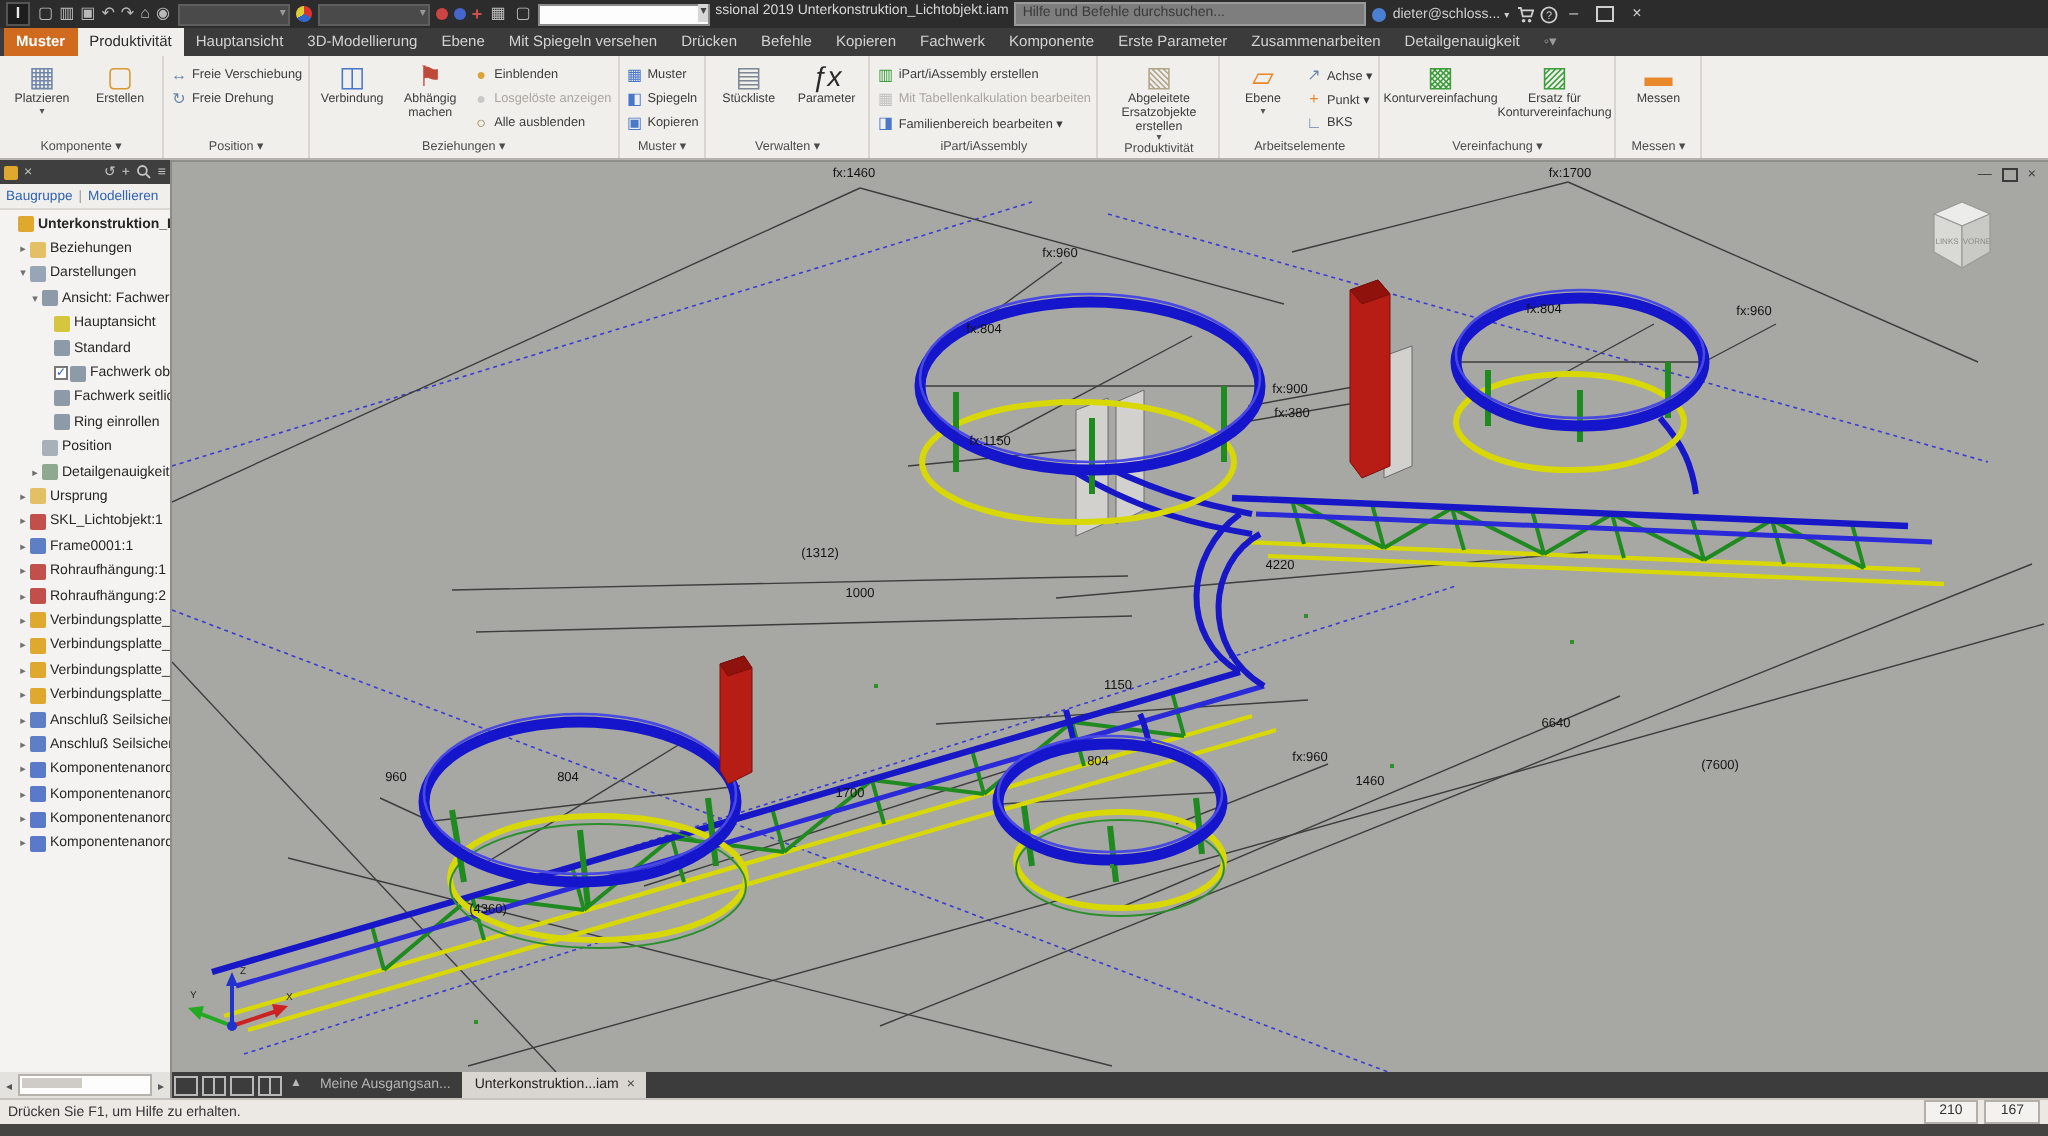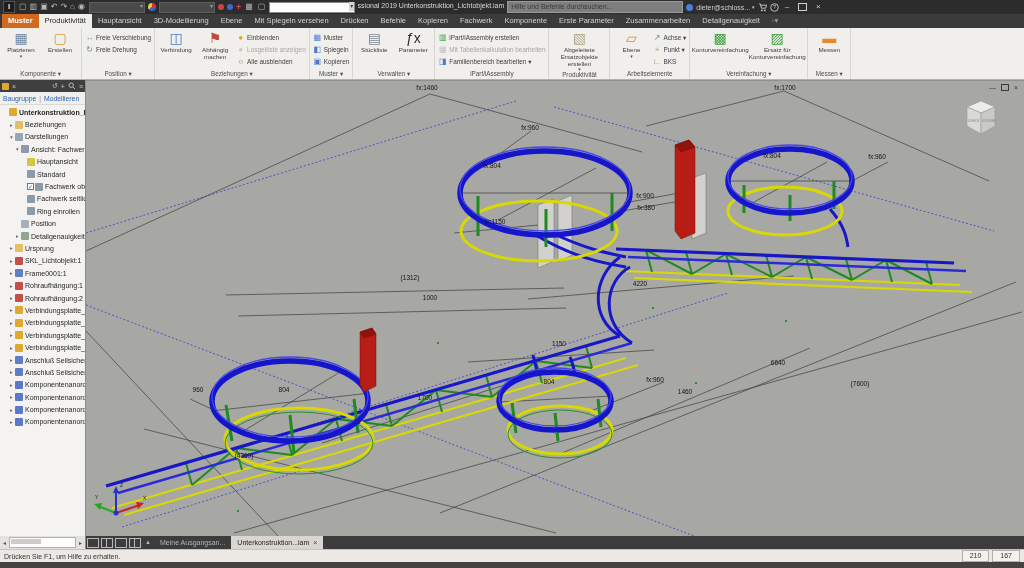--- a/index.html
+++ b/index.html
@@ -239,21 +239,21 @@
       </div>
       <div class="panel-label">Muster ▾</div>
     </div>
     <div class="panel">
       <div class="panel-body">
         <div class="btn-big">
           <span class="ic" style="color: rgb(125, 136, 148);">▤</span>
           <span class="lbl">Stückliste</span>
         </div>
         <div class="btn-big">
-          <span class="ic" style="color: rgb(43, 43, 43); ">ƒx</span>
+          <span class="ic" style="color: rgb(43, 43, 43); font-style: italic;">ƒx</span>
           <span class="lbl">Parameter</span>
         </div>
       </div>
       <div class="panel-label">Verwalten ▾</div>
     </div>
     <div class="panel">
       <div class="panel-body">
         <div class="stack">
           <div class="btn-small">
             <span class="ic" style="color: rgb(62, 158, 62);">▥</span>

